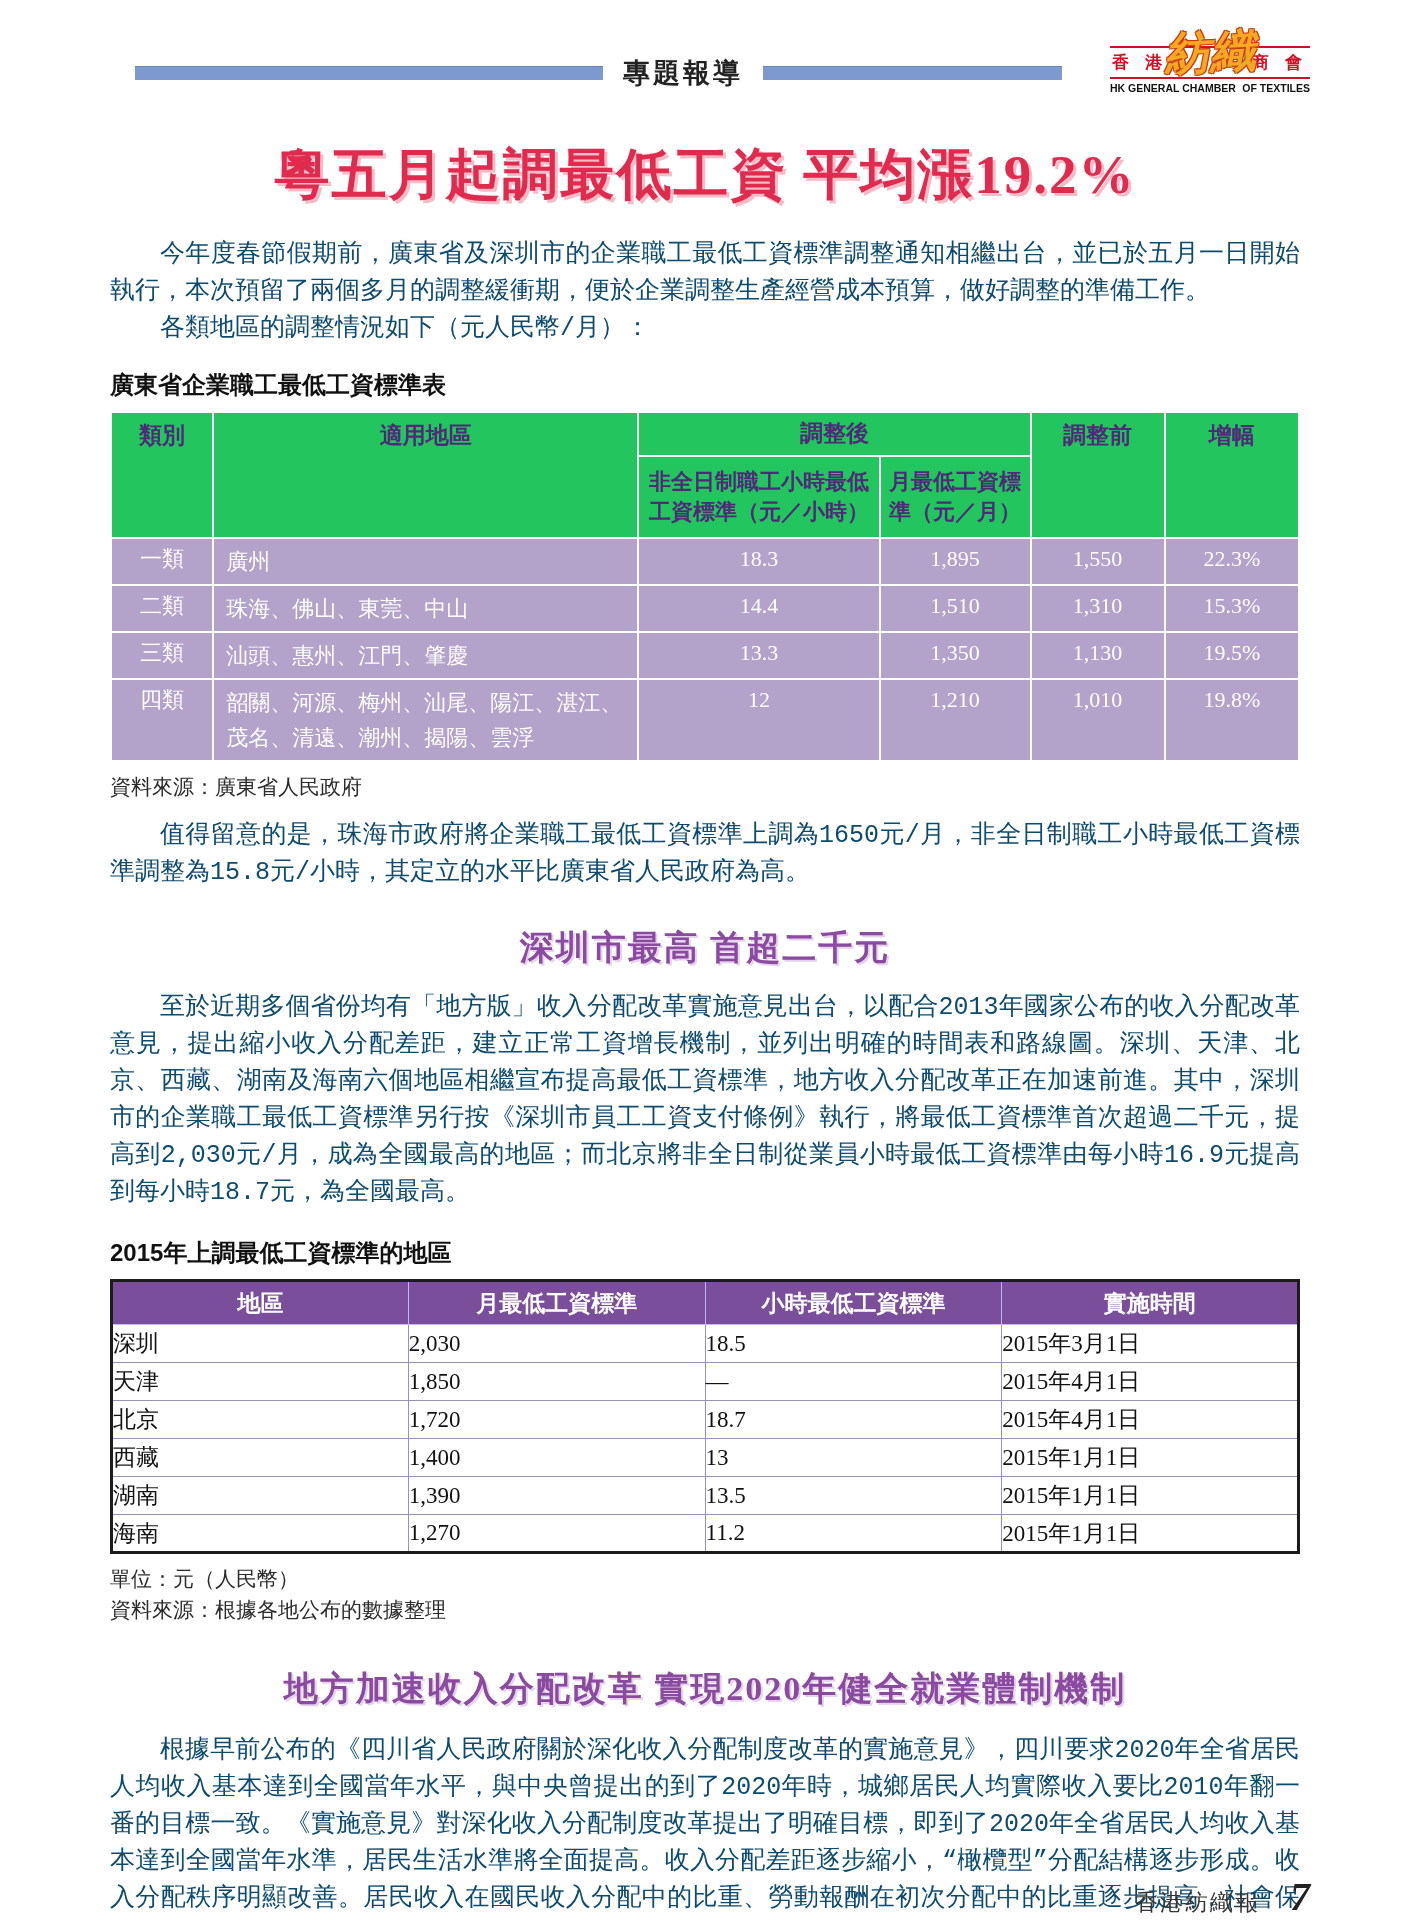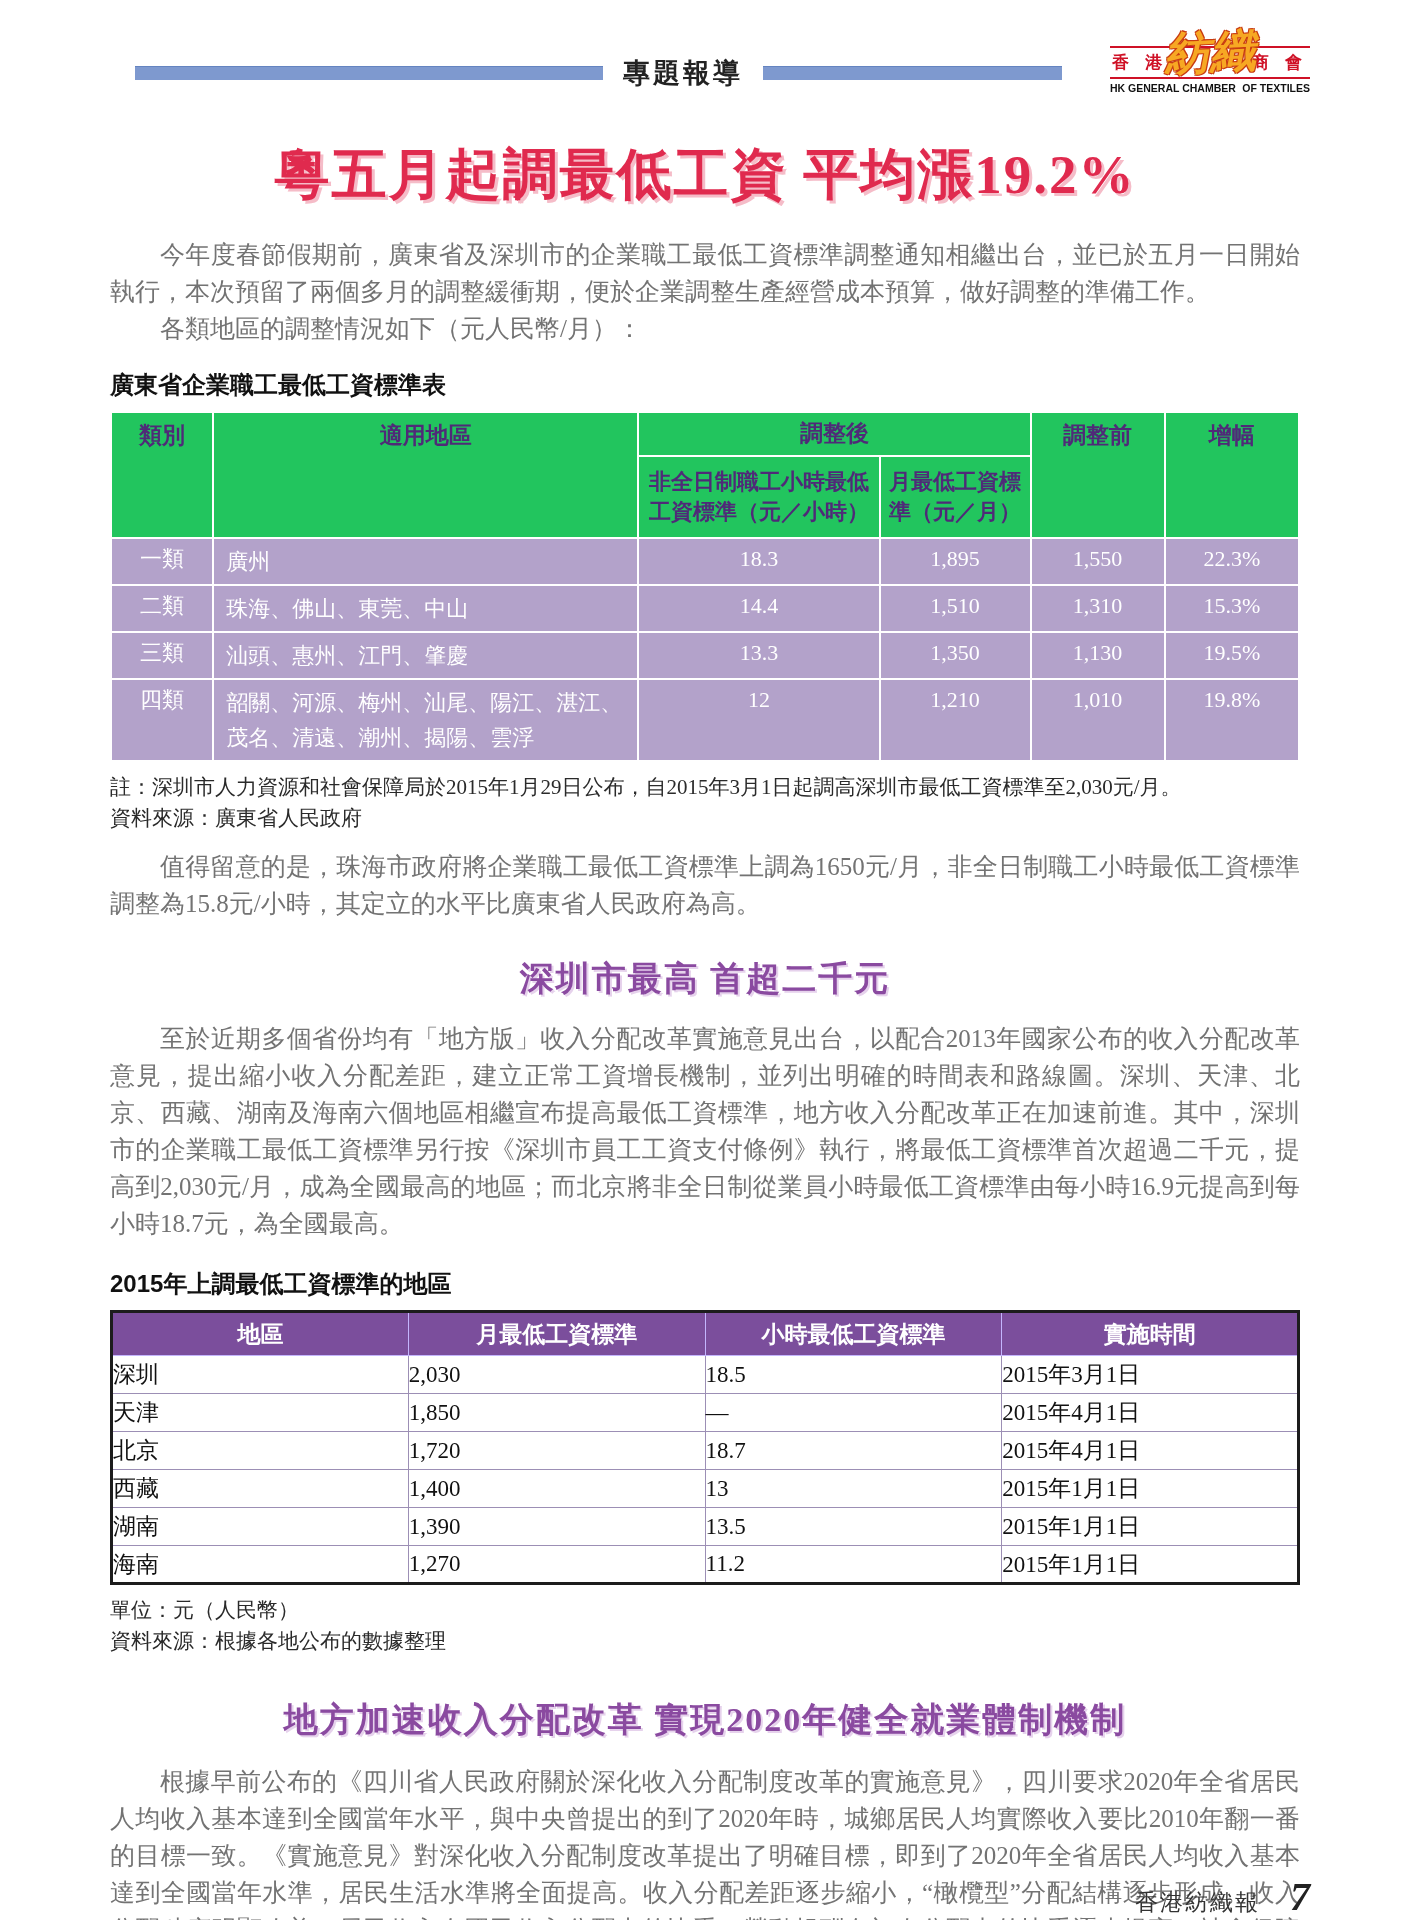--- a/index.html
+++ b/index.html
@@ -54,21 +54,21 @@
   
   .content { padding: 0 110px; }
   .article-title {
     text-align: center; margin-top: 40px;
     font-size: 55px; font-weight: 700; color: #e02a4e;
     letter-spacing: 2px; line-height: 62px;
     text-shadow: 3px 3px 0 #f5bcc8;
     white-space: nowrap;
   }
   .body-para {
-    font-size: 25px; line-height: 37px; text-align: justify; color: #737373;
+    font-size: 25px; line-height: 37px; text-align: justify; color: #0c4a6e; font-family: Liberation Mono, monospace;
   }
   .indent { text-indent: 2em; }
   .p-first { margin-top: 30px; }
 
   .table-title {
     font-family: "Liberation Sans", "DejaVu Sans", sans-serif;
     font-size: 24px; font-weight: 700; color: #111;
   }
   .tt1 { margin-top: 22px; margin-bottom: 10px; }
   .tt2 { margin-top: 26px; margin-bottom: 10px; }
@@ -210,21 +210,20 @@
           <td class="regions">韶關、河源、梅州、汕尾、陽江、湛江、茂名、清遠、潮州、揭陽、雲浮</td>
           <td>12</td>
           <td>1,210</td>
           <td>1,010</td>
           <td>19.8%</td>
         </tr>
       </tbody>
     </table>
 
     <div class="notes-block">
-      <p class="note">註：深圳市人力資源和社會保障局於2015年1月29日公布，自2015年3月1日起調高深圳市最低工資標準至2,030元/月。</p>
       <p class="note">資料來源：廣東省人民政府</p>
     </div>
 
     <p class="body-para indent" style="margin-top:14px;">值得留意的是，珠海市政府將企業職工最低工資標準上調為1650元/月，非全日制職工小時最低工資標準調整為15.8元/小時，其定立的水平比廣東省人民政府為高。</p>
 
     <h2 class="section-heading sh1">深圳市最高 首超二千元</h2>
     <p class="body-para indent">至於近期多個省份均有「地方版」收入分配改革實施意見出台，以配合2013年國家公布的收入分配改革意見，提出縮小收入分配差距，建立正常工資增長機制，並列出明確的時間表和路線圖。深圳、天津、北京、西藏、湖南及海南六個地區相繼宣布提高最低工資標準，地方收入分配改革正在加速前進。其中，深圳市的企業職工最低工資標準另行按《深圳市員工工資支付條例》執行，將最低工資標準首次超過二千元，提高到2,030元/月，成為全國最高的地區；而北京將非全日制從業員小時最低工資標準由每小時16.9元提高到每小時18.7元，為全國最高。</p>
 
     <h3 class="table-title tt2">2015年上調最低工資標準的地區</h3>
 

